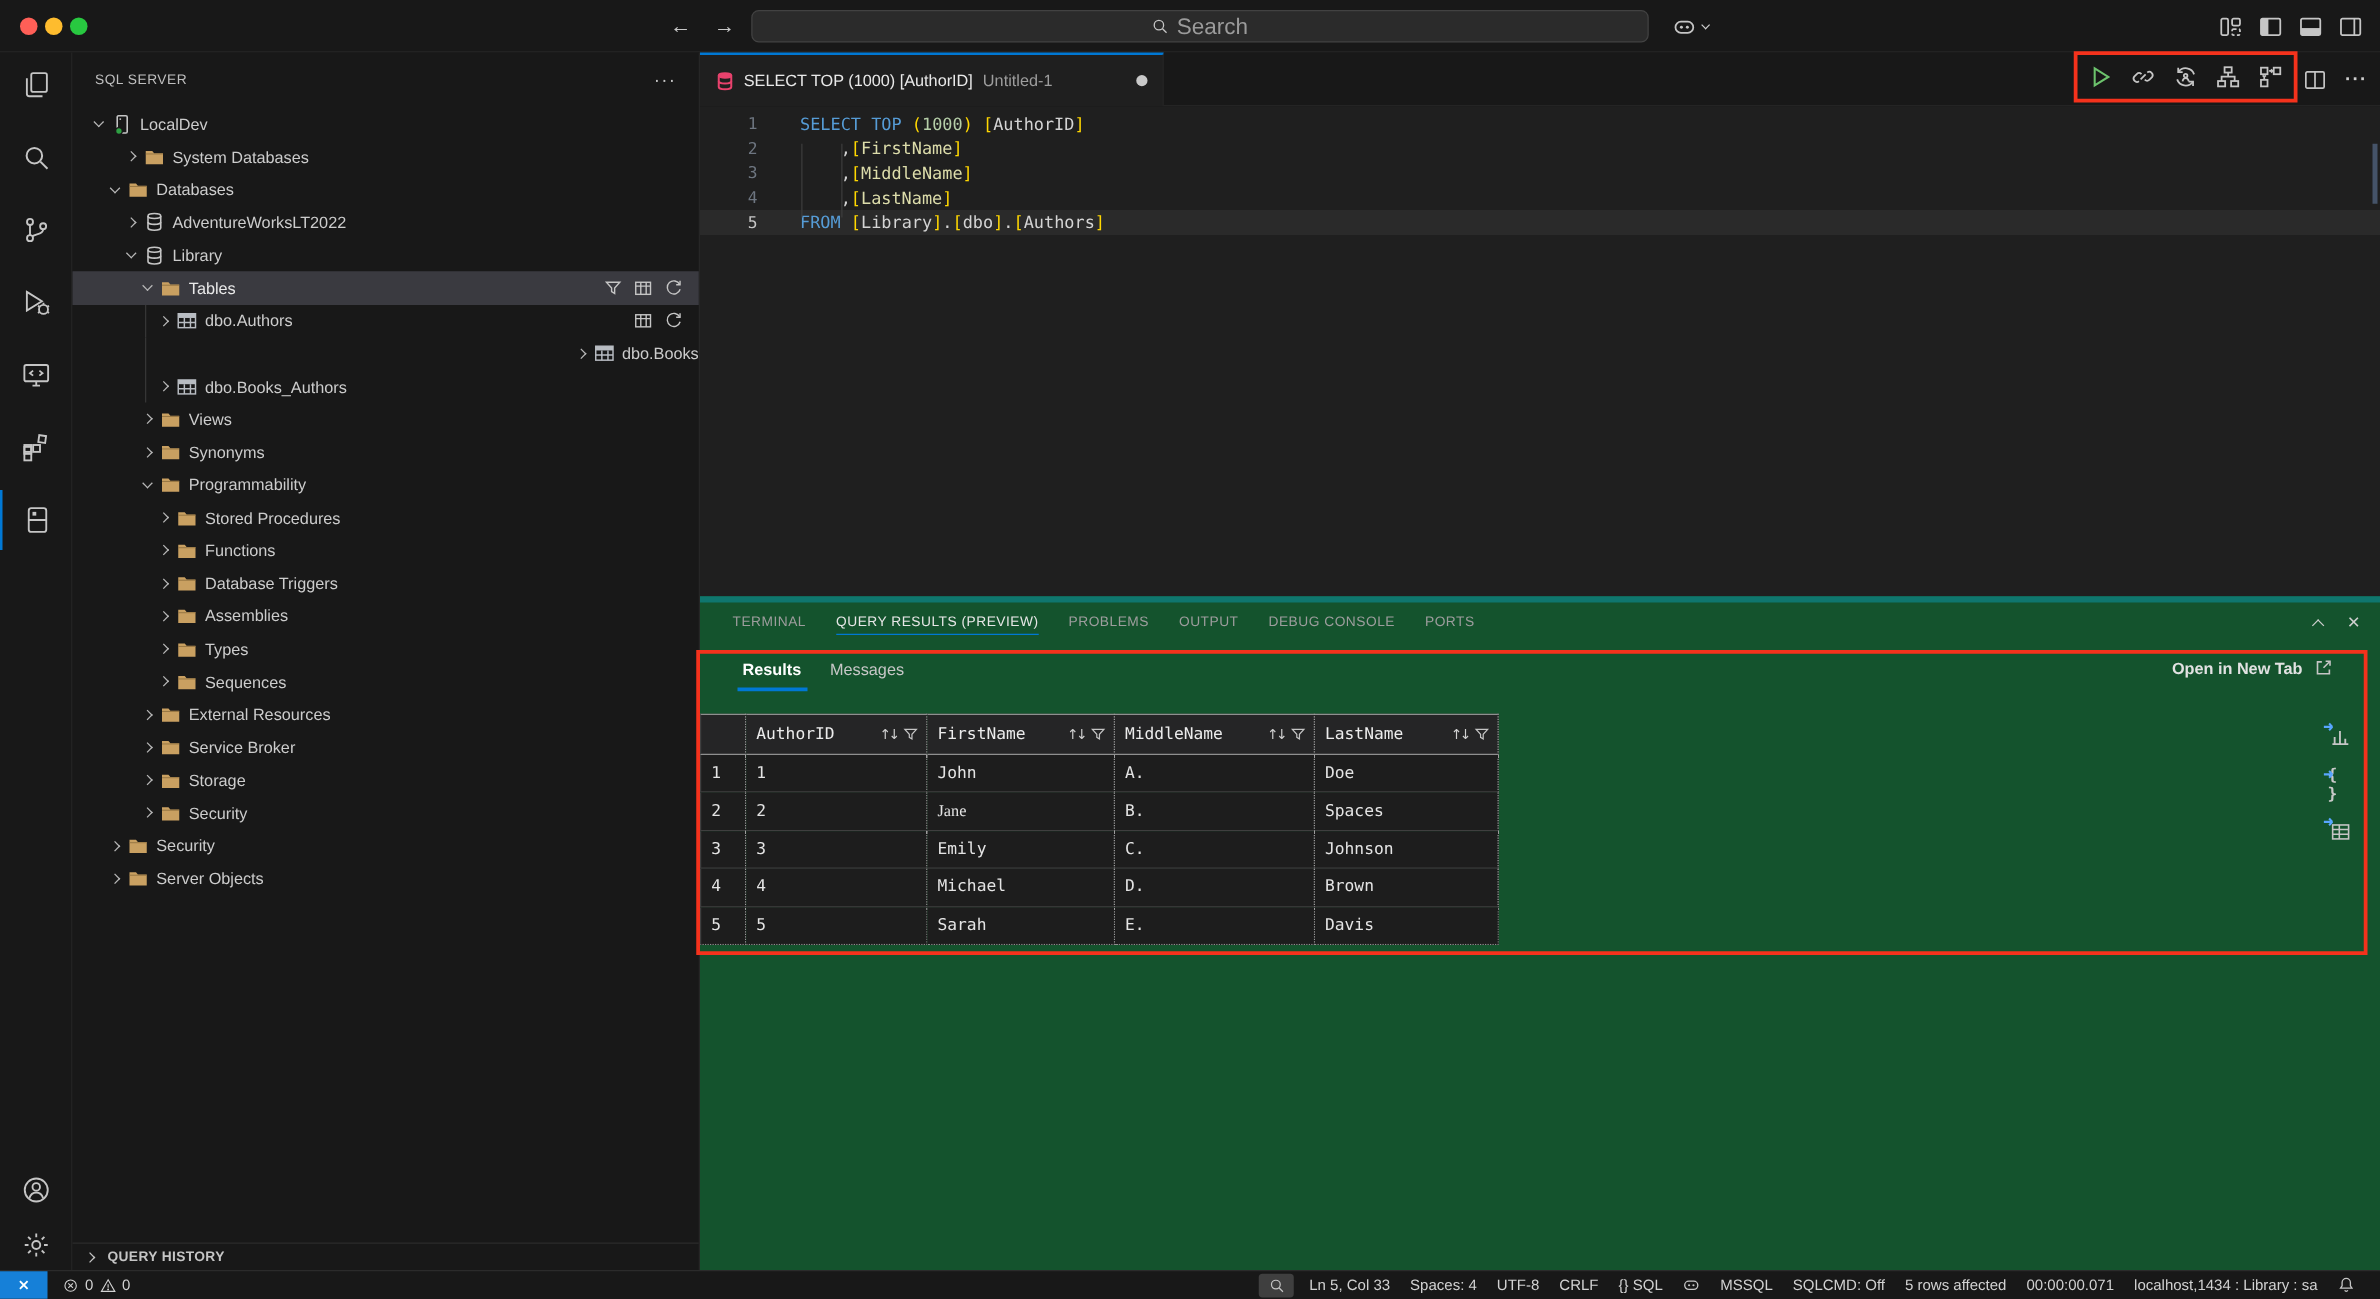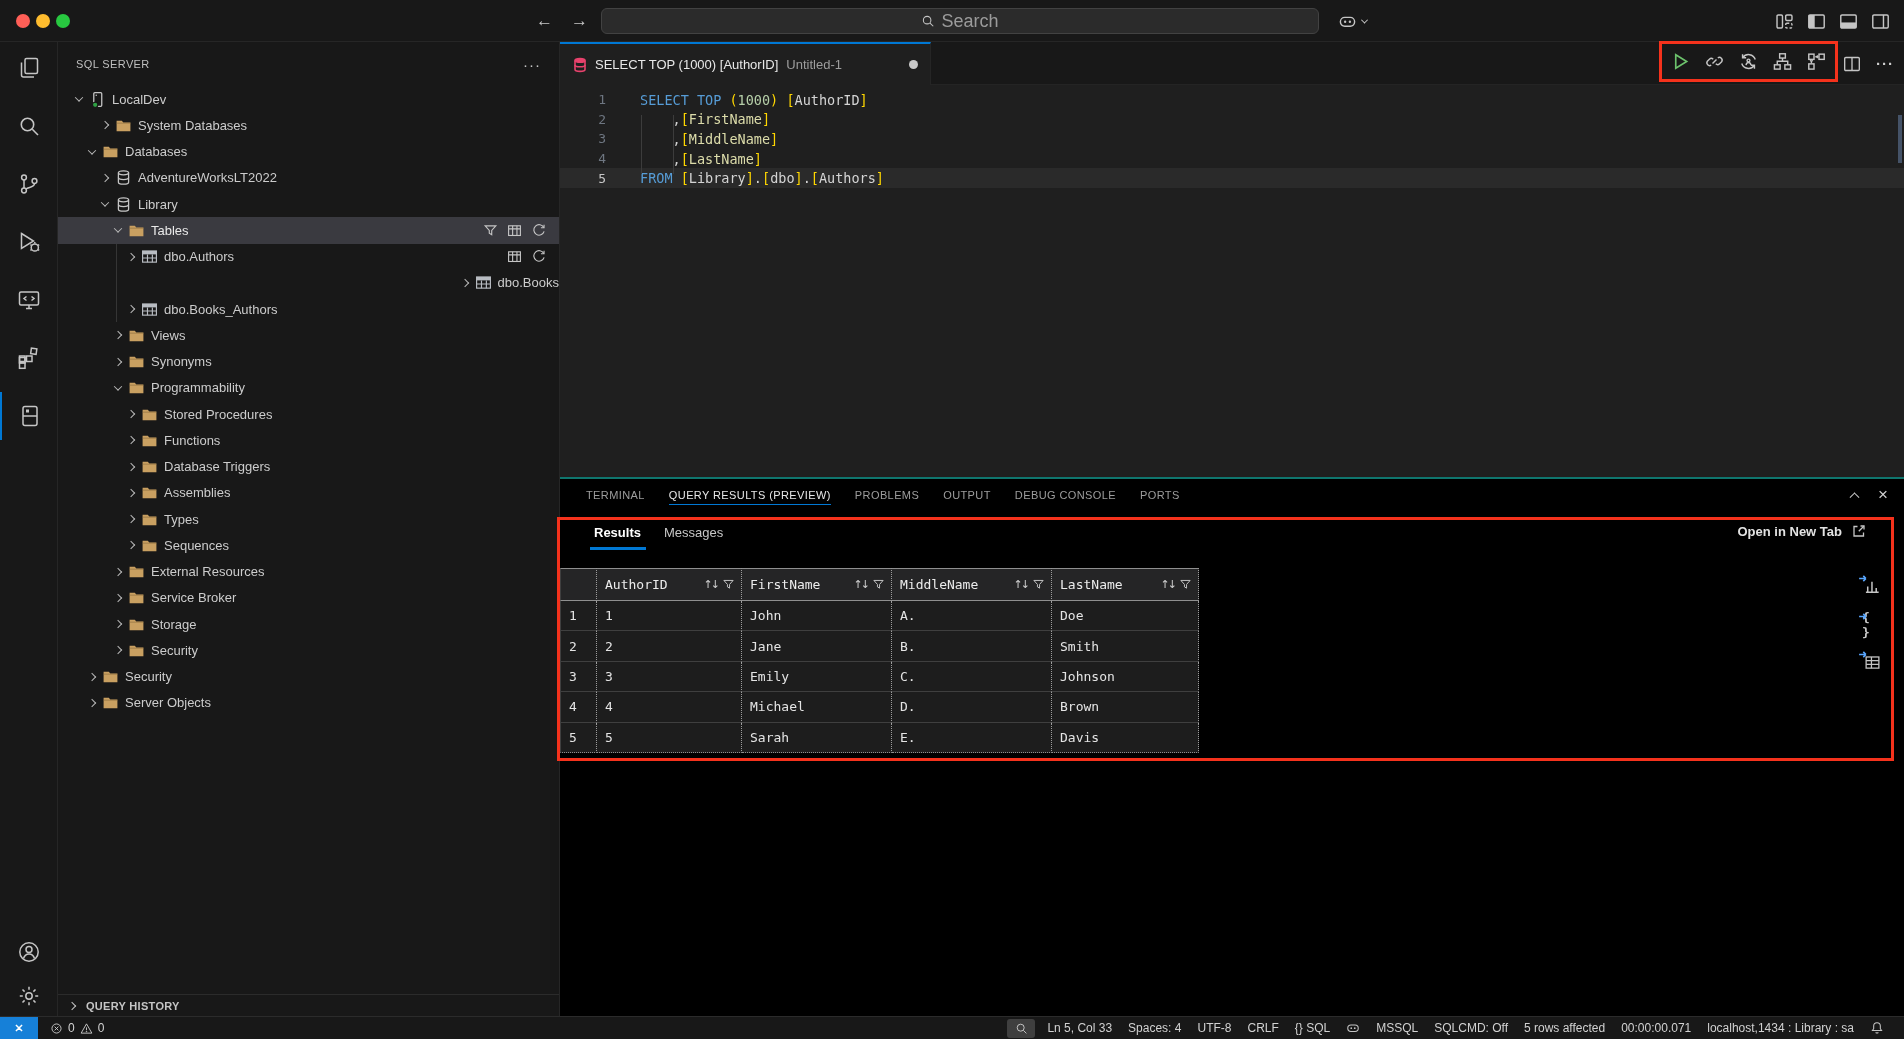--- a/index.html
+++ b/index.html
@@ -71,21 +71,21 @@
   .code-line.active{background:rgba(255,255,255,.05)}
   .code-line .ln{width:46px;text-align:right;color:#6e7681;flex:none;font-size:13px}
   .code-line.active .ln{color:#c6c6c6}
   .code-line .src{margin-left:34px;white-space:pre;color:#d4d4d4}
   .src span{white-space:pre}
   .s-kw{color:var(--kw)} .s-br{color:var(--gold)} .s-num{color:var(--num)} .s-col{color:var(--colname)} .s-id{color:#d4d4d4} .s-pl{color:#d4d4d4}
   .iguide{position:absolute;width:1px;background:#3c3c3c}
   #oruler{position:absolute;right:2px;top:30px;width:4px;height:48px;background:#4f607a;opacity:.8}
 
   
-  #panel{position:relative;height:539px;background:#000000;border-top:2px solid #0f766e}
+  #panel{position:relative;height:539px;background:#14532d;border-top:5px solid #0f766e}
   #panel-tabs{position:relative;height:31px;display:flex;align-items:center;padding-left:14px}
   .ptab{padding:0 12px;font-size:11px;letter-spacing:.4px;color:#9d9d9d;height:100%;display:flex;align-items:center;position:relative}
   .ptab.active{color:#e7e7e7}
   .ptab.active::after{content:"";position:absolute;left:12px;right:12px;bottom:5px;height:1.5px;background:var(--accent)}
   #panel-actions{position:absolute;right:16px;top:0;height:31px;display:flex;align-items:center;gap:20px;color:#cfcfcf}
   #panel-actions .chev{width:7px;height:7px}
   #panel-actions .x{font-size:17px;line-height:1}
 
   #results-box{position:absolute;left:-3px;top:38px;width:1337px;height:244px;border:3px solid var(--red)}
   #results-toolbar{position:relative;height:48px}
@@ -786,23 +786,23 @@
             <div class="grow">
               <div class="gcell" style="width: 37px;">1</div>
               <div class="gcell" style="width: 145px;">1</div>
               <div class="gcell" style="width: 150px;">John</div>
               <div class="gcell" style="width: 160px;">A.</div>
               <div class="gcell" style="width: 147px;">Doe</div>
             </div>
             <div class="grow">
               <div class="gcell" style="width: 37px;">2</div>
               <div class="gcell" style="width: 145px;">2</div>
-              <div class="gcell" style="width: 150px;">Jane</div>
+              <div class="gcell" style="width: 150px; font-family: Liberation Serif, serif;">Jane</div>
               <div class="gcell" style="width: 160px;">B.</div>
-              <div class="gcell" style="width: 147px;">Smith</div>
+              <div class="gcell" style="width: 147px;">Spaces</div>
             </div>
             <div class="grow">
               <div class="gcell" style="width: 37px;">3</div>
               <div class="gcell" style="width: 145px;">3</div>
               <div class="gcell" style="width: 150px;">Emily</div>
               <div class="gcell" style="width: 160px;">C.</div>
               <div class="gcell" style="width: 147px;">Johnson</div>
             </div>
             <div class="grow">
               <div class="gcell" style="width: 37px;">4</div>

